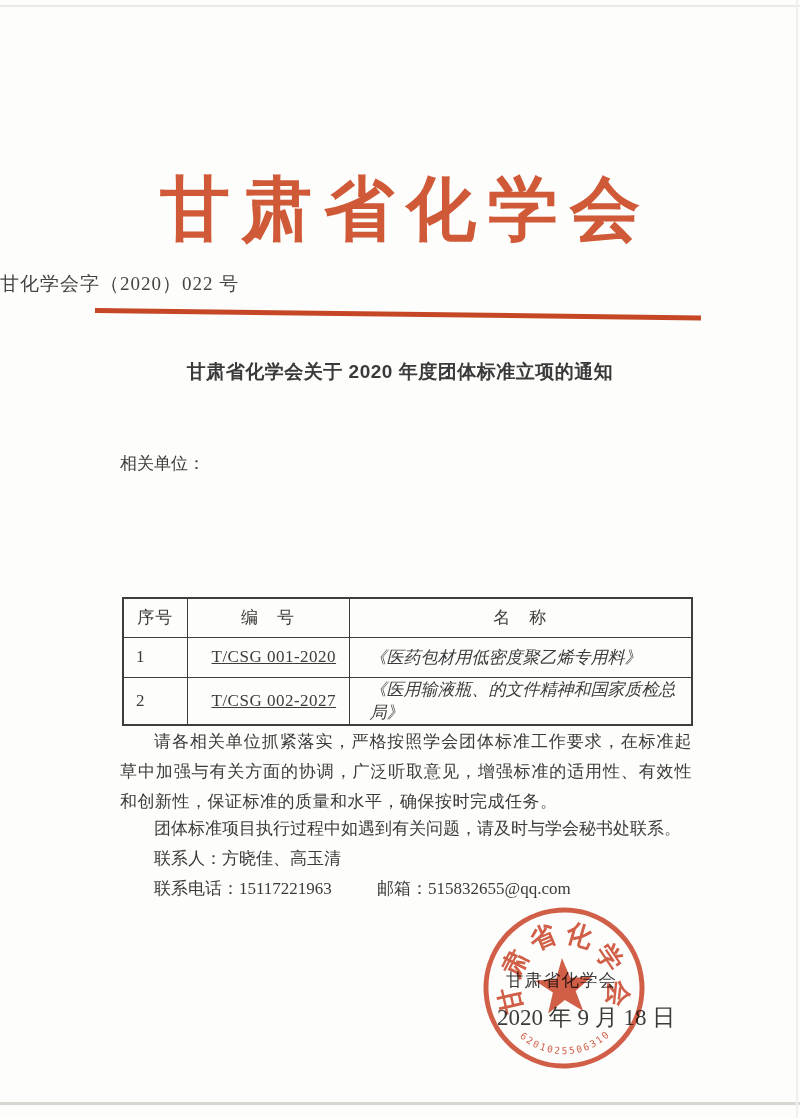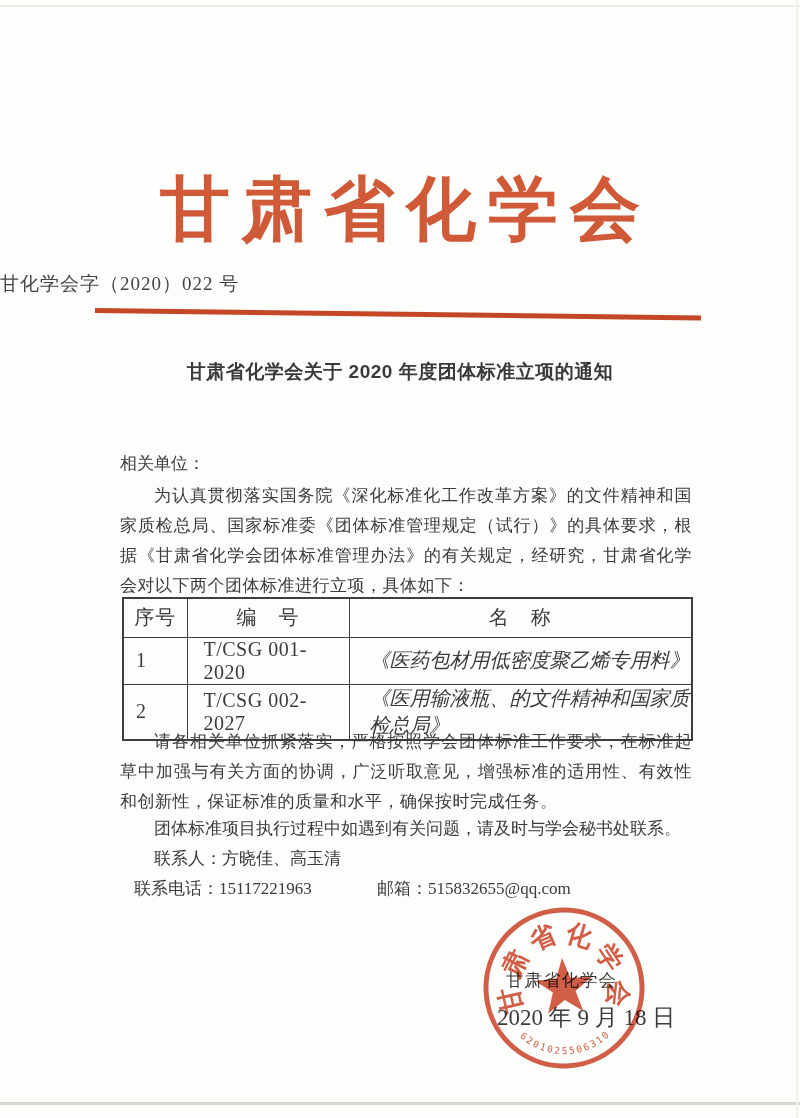--- a/index.html
+++ b/index.html
@@ -42,34 +42,34 @@
   .para {
     position:absolute; left:120px; width:572px;
     font-size:17px; line-height:30px; text-align:justify;
     text-indent:34px; letter-spacing:0.5px;
   }
   .para1 { top:481px; }
   .para2 { top:727px; }
   .para3 { position:absolute; top:817px; left:120px; padding-left:34px; font-size:17px; }
   .contact-person { position:absolute; top:847px; left:120px; padding-left:34px; font-size:17px; }
   .contact-line { position:absolute; top:877px; left:120px; width:572px; font-size:17px; }
-  .contact-line .phone { margin-left:14px; }
+  .contact-line .phone { margin-left:34px; }
   .contact-line .email { position:absolute; left:257px; }
 
   table.std-table {
     position:absolute; top:597px; left:122px; width:571px;
-    border-collapse:collapse; font-size:20px; color:#3b3b3b;
+    border-collapse:collapse; font-size:17px; color:#3b3b3b;
     background:#fdfdfb;
   }
   .std-table th, .std-table td { border:1.5px solid #3e3e3e; font-weight:normal; }
   .std-table tr { height:40px; }
   .std-table thead tr { height:39px; }
   .std-table th { text-align:center; letter-spacing:1px; }
   .std-table td.c-seq { padding-left:12px; }
-  .std-table td.c-code { padding-left:16px; letter-spacing:0.5px; }
+  .std-table td.c-code { padding-left:24px; letter-spacing:0.5px;text-decoration:underline; }
   .std-table td.c-name { padding-left:20px;font-style:italic; }
   .std-table { border:2.5px solid #3e3e3e; }
 
   .sig-org  { position:absolute; top:968px;  left:506px; font-size:17.5px; letter-spacing:1px; }
   .sig-date { position:absolute; top:1002px; left:497px; font-size:23px; }
 
   .seal {
     position:absolute; top:888px; left:464px; width:200px; height:200px;
     mix-blend-mode:multiply; opacity:0.88; transform:rotate(-4deg);
   }
@@ -81,21 +81,20 @@
   <div class="edge-top"></div>
   <div class="edge-bottom"></div>
   <div class="edge-right"></div>
 
   <h1 class="org-title">甘肃省化学会</h1>
   <div class="doc-number">甘化学会字（2020）022 号</div>
   <div class="red-rule"></div>
   <h2 class="notice-title">甘肃省化学会关于 2020 年度团体标准立项的通知</h2>
 
   <div class="salutation">相关单位：</div>
-  <p class="para para1">为认真贯彻落实国务院《深化标准化工作改革方案》的文件精神和国家质检总局、国家标准委《团体标准管理规定（试行）》的具体要求，根据《甘肃省化学会团体标准管理办法》的有关规定，经研究，甘肃省化学会对以下两个团体标准进行立项，具体如下：</p>
 
   <table class="std-table">
     <colgroup>
         <col style="width:64px">
         <col style="width:162px">
         <col>
       </colgroup>
     <thead>
       <tr>
         <th>序号</th>

